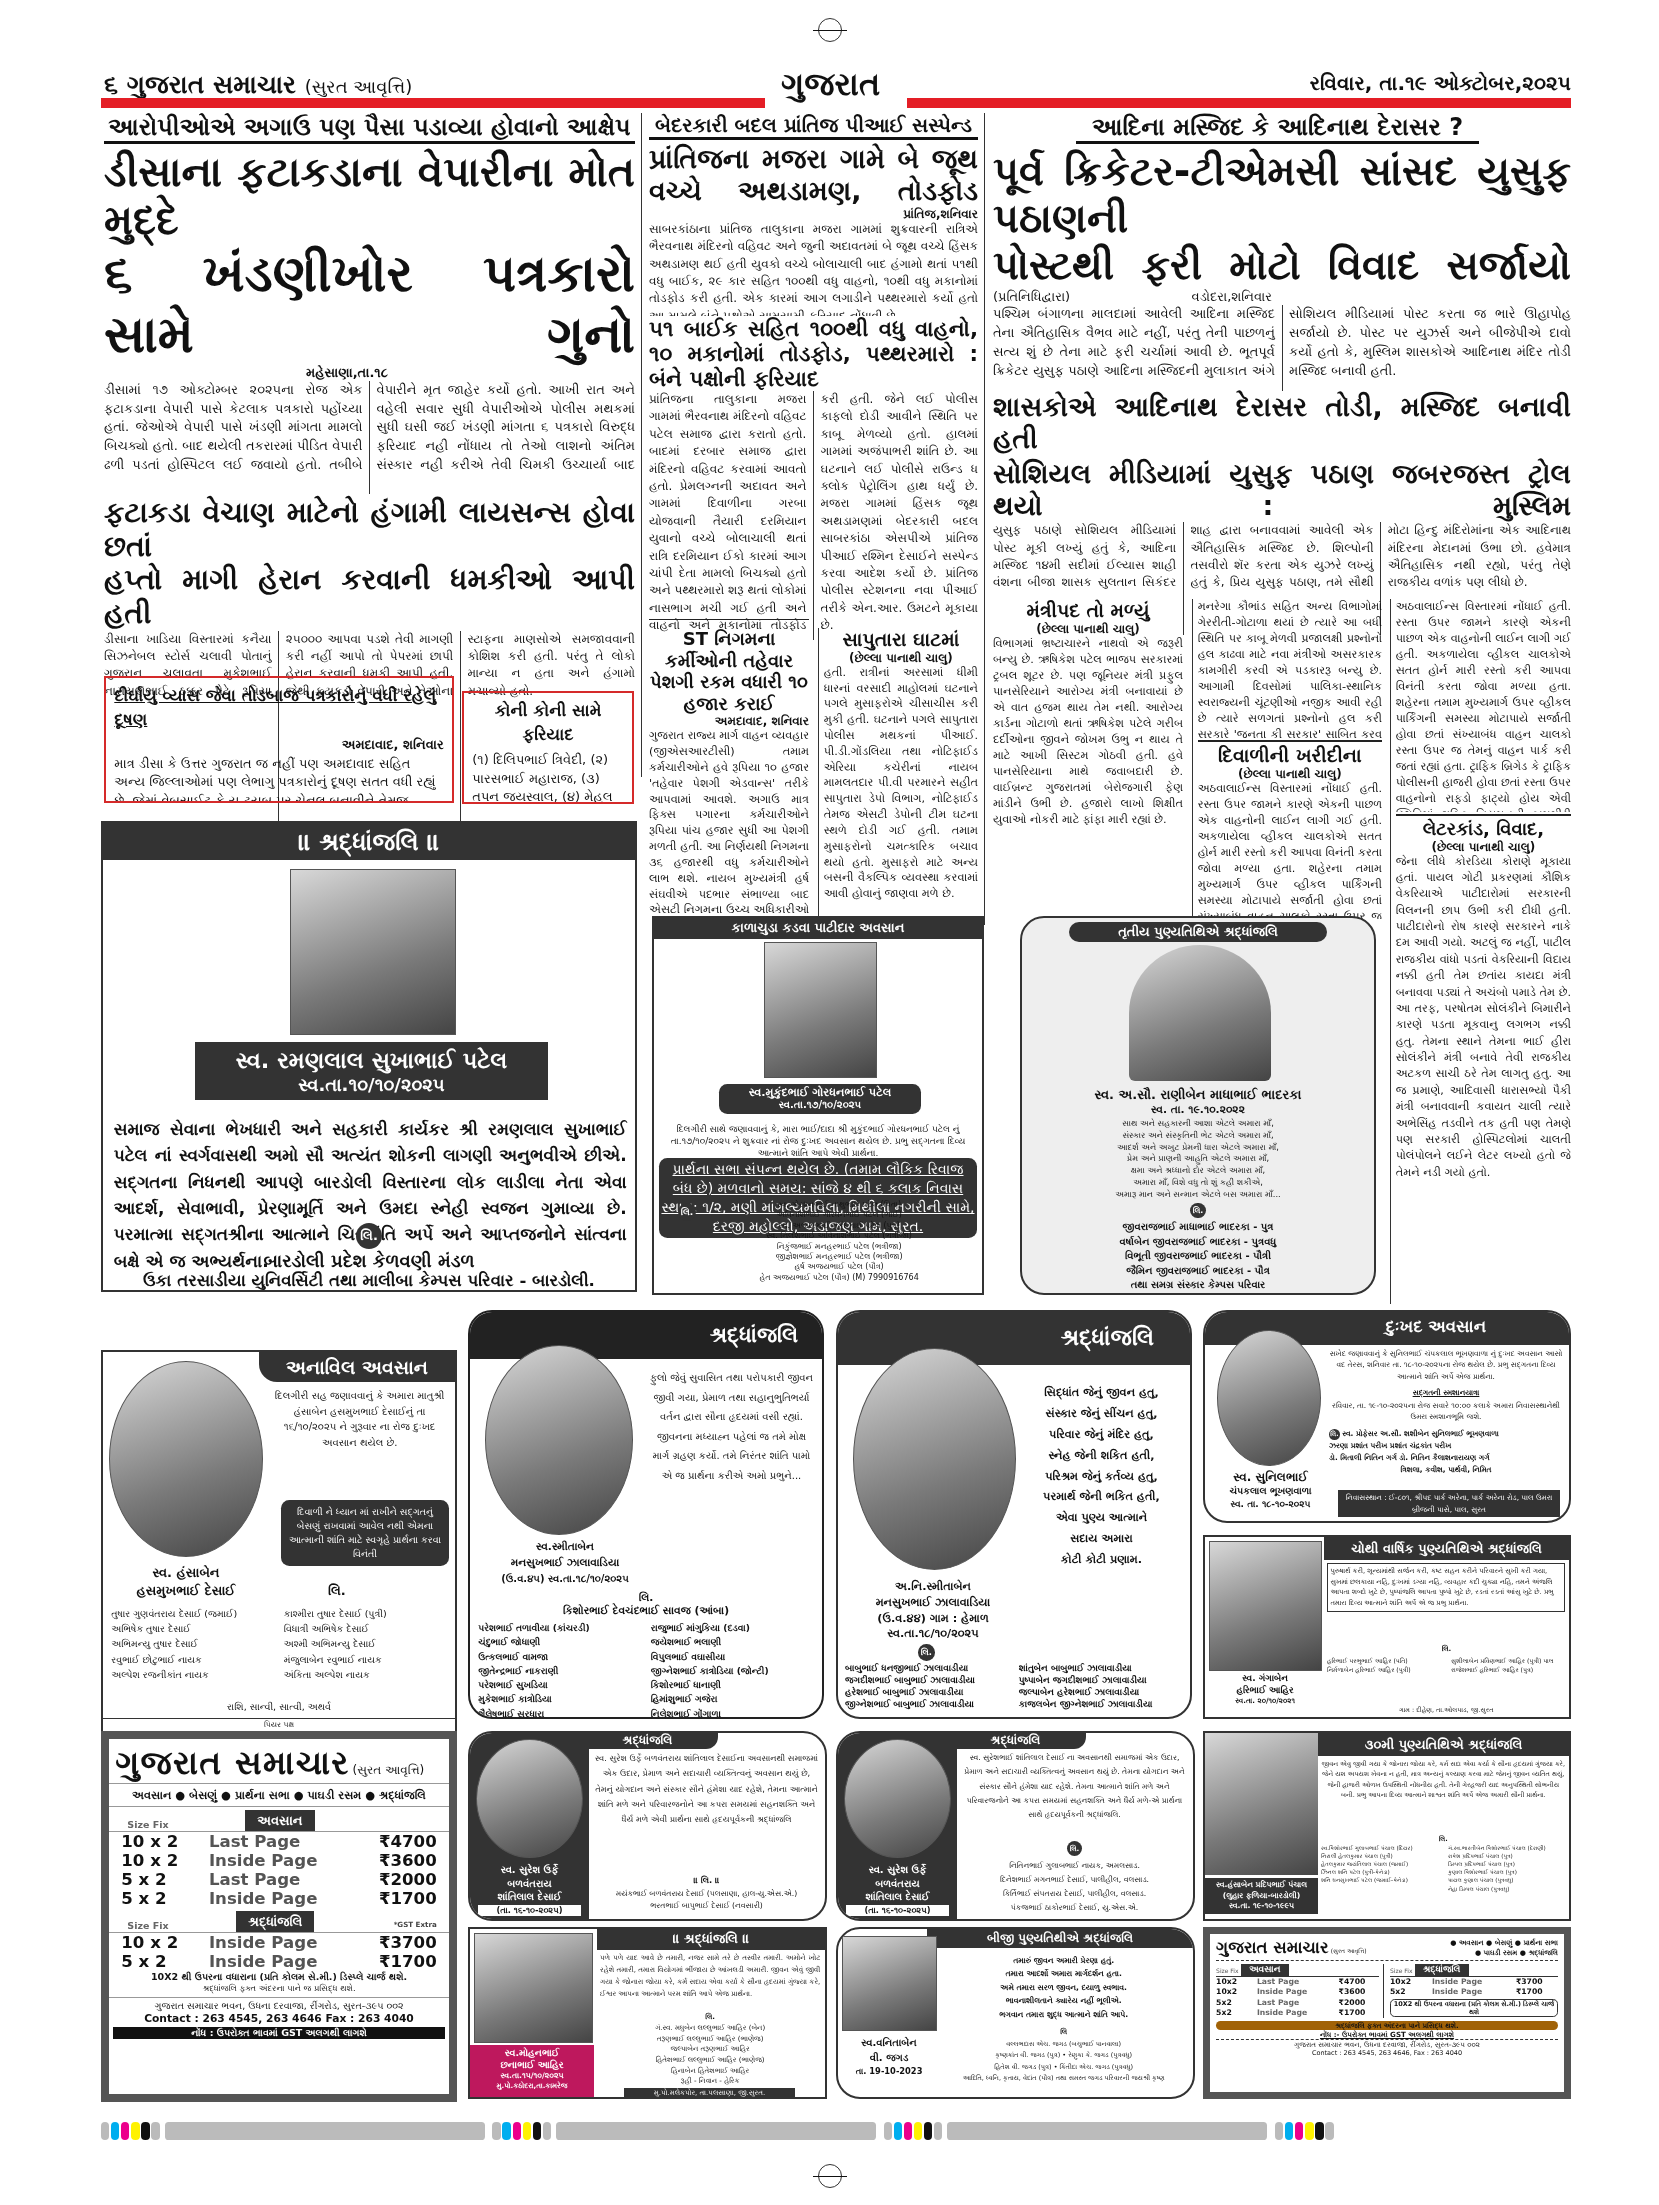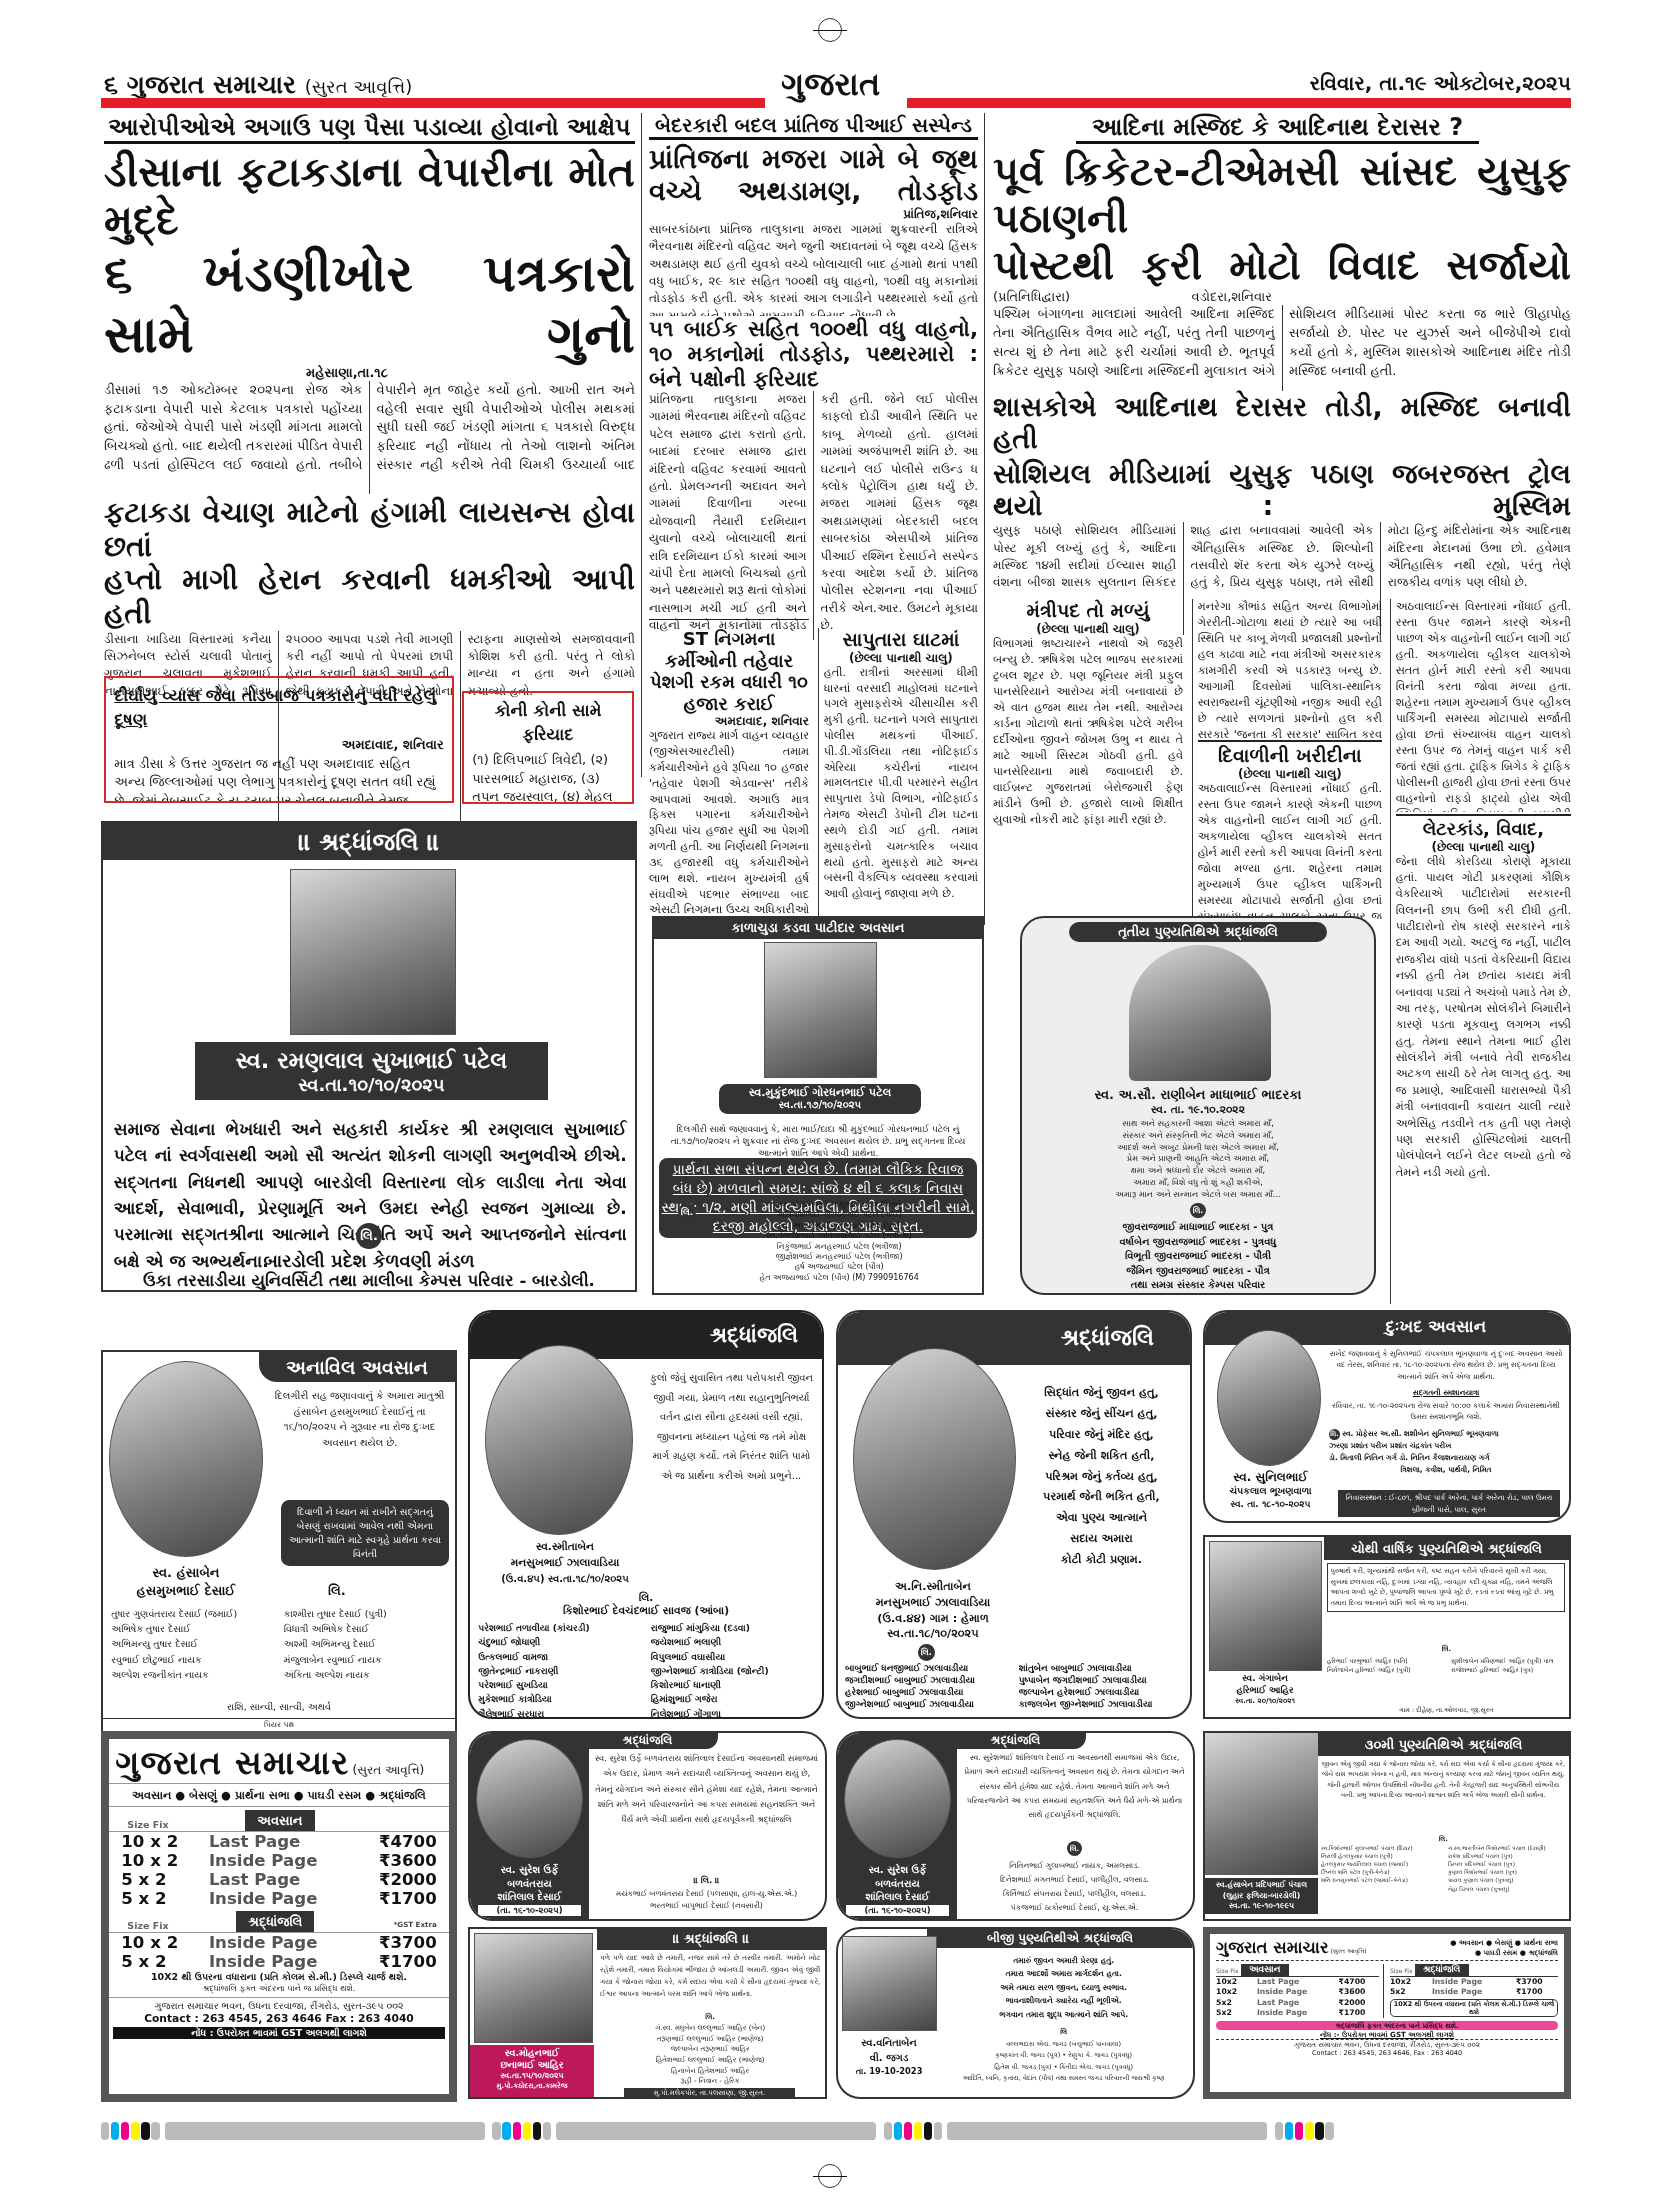--- a/index.html
+++ b/index.html
@@ -529,21 +529,21 @@
           <span>10x2</span>
             <span style="color:#666;">Inside Page</span>
             <span>₹3700</span>
           <span>5x2</span>
             <span style="color:#666;">Inside Page</span>
             <span>₹1700</span>
         </div>
         <div class="center" style="border:0.6px solid #333;border-radius:4.7px;font-size:6.5px;font-weight:bold;margin-top:1.2px;">10X2 થી ઉપરના વધારાના (પ્રતિ કોલમ સે.મી.) ડિસ્પ્લે ચાર્જ થશે</div>
       </div>
     </div>
-    <div class="center" style="background:#ec4899;border-radius:7.1px;font-weight:bold;margin-top:2.4px;padding-left:20px;">શ્રદ્ધાંજલિ ફક્ત અંદરના પાને પ્રસિદ્ધ થશે.</div>
+    <div class="center" style="background:#a16207;border-radius:7.1px;font-weight:bold;margin-top:2.4px;padding-left:20px;">શ્રદ્ધાંજલિ ફક્ત અંદરના પાને પ્રસિદ્ધ થશે.</div>
     <div class="center" style="font-weight:bold;text-decoration:underline;">નોંધ :- ઉપરોક્ત ભાવમાં GST અલગથી લાગશે</div>
     <div class="center" style="border-top:1.2px dashed #333;font-size:7.1px;">ગુજરાત સમાચાર ભવન, ઉધના દરવાજા, રીંગરોડ, સુરત-૩૯૫ ૦૦૨</div>
     <div class="center" style="font-size:6.5px;">Contact : 263 4545, 263 4646, Fax : 263 4040</div>
   </div>
 </div>
 
 <div class="abs colorbar" style="left:101px;width:1482px;">
   <span class="swatch" style="background:#bbb;"></span><span class="swatch" style="background:#00aeef;" title="#00aeef"></span><span class="swatch" style="background:#ec008c;"></span><span class="swatch" style="background:#fff200;"></span><span class="swatch" style="background:#111;"></span><span class="swatch" style="background:#bbb;"></span>
   <span class="greyseg" style="width:320px;"></span>
   <span class="swatch" style="background:#bbb;"></span><span class="swatch" style="background:#00aeef;"></span><span class="swatch" style="background:#ec008c;"></span><span class="swatch" style="background:#fff200;"></span><span class="swatch" style="background:#111;"></span><span class="swatch" style="background:#bbb;"></span>

